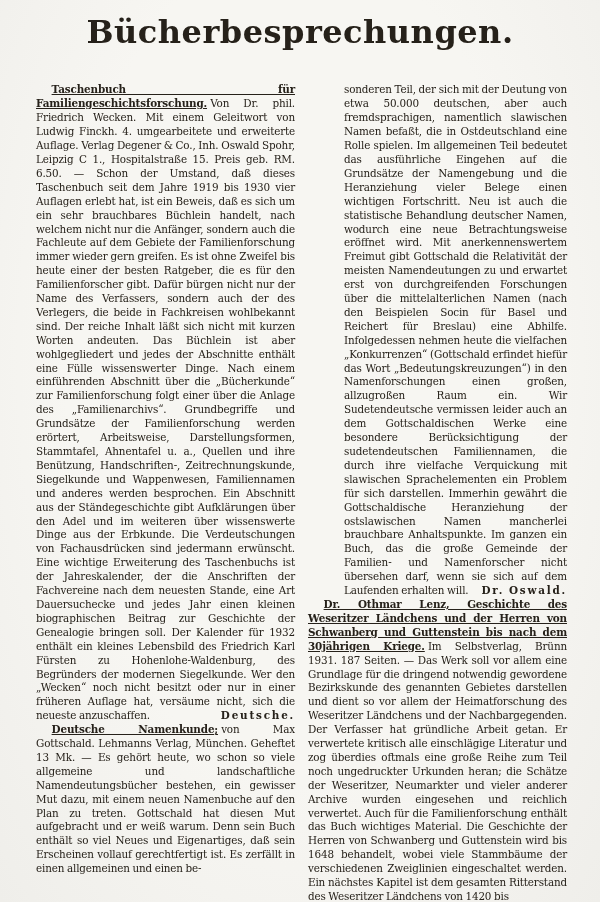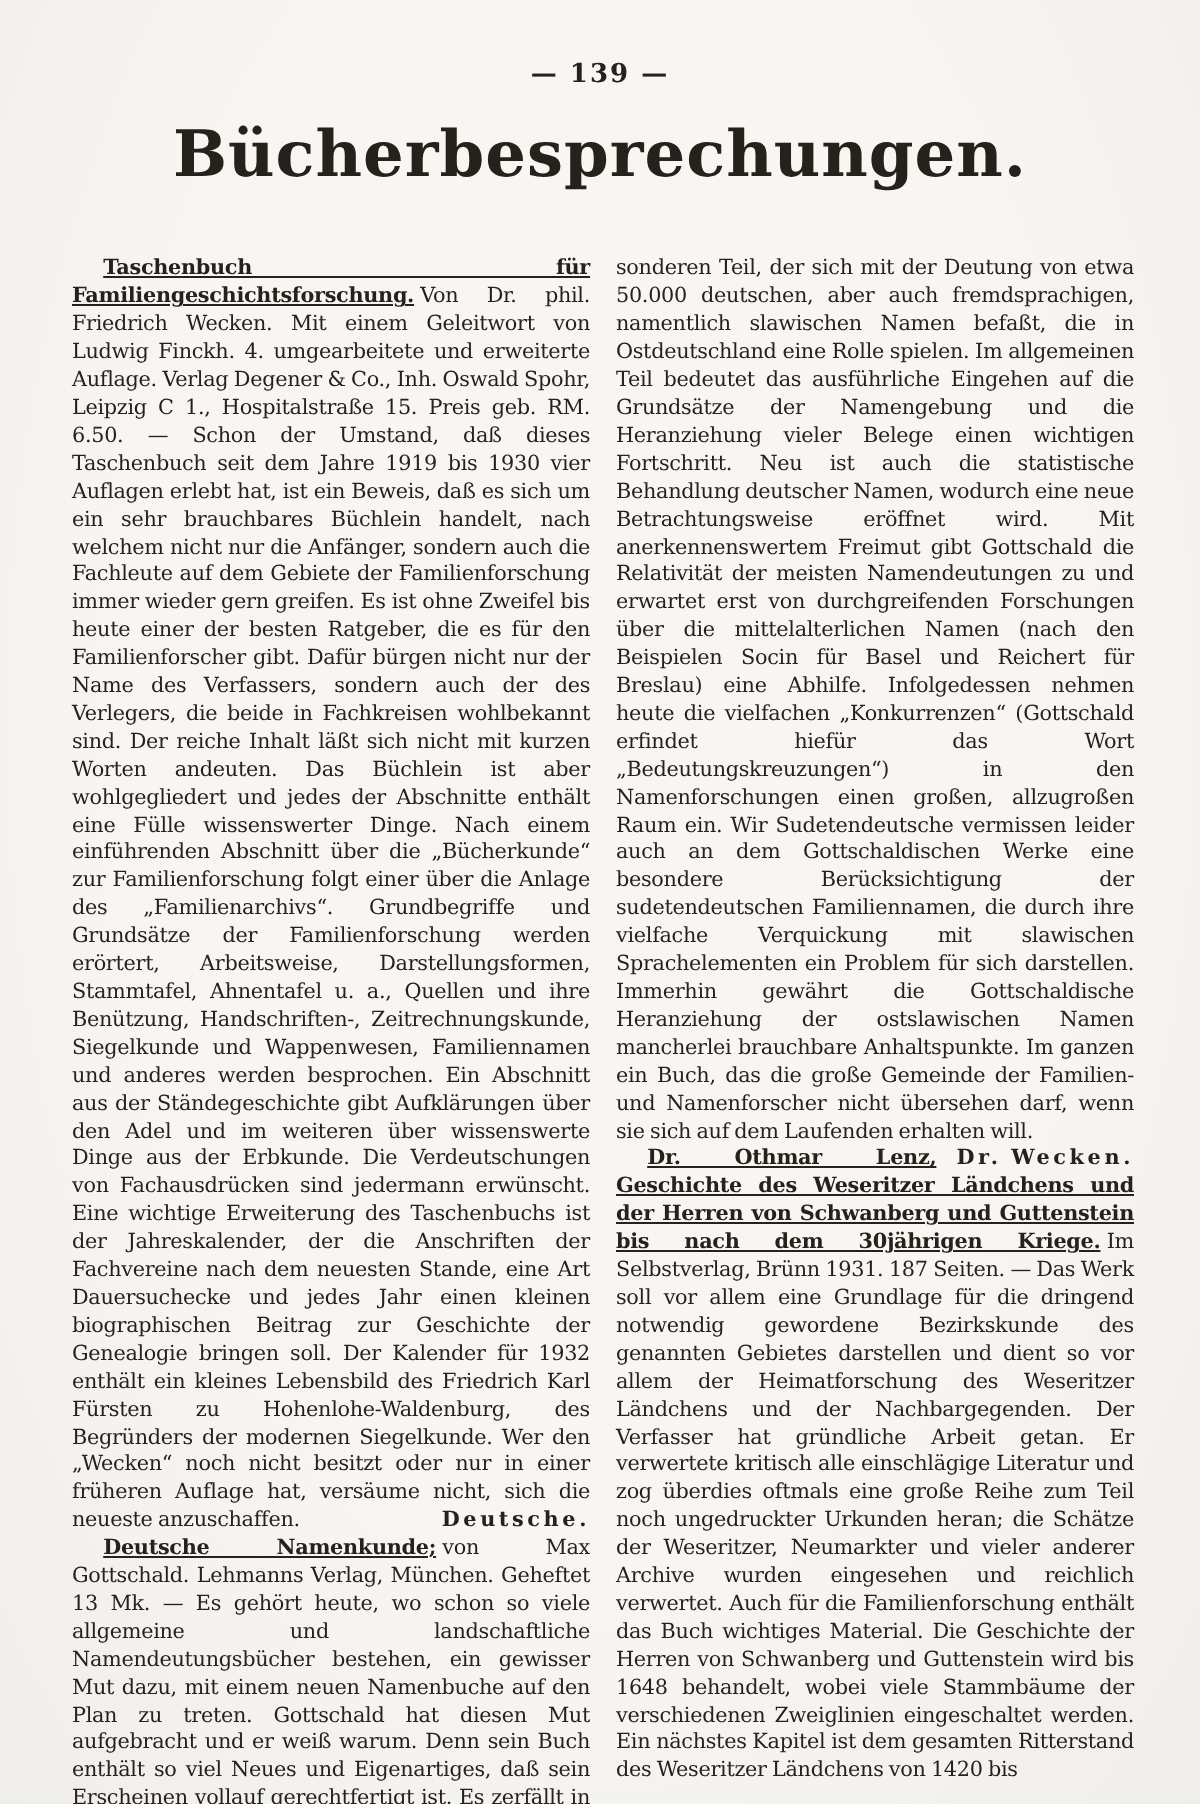--- a/index.html
+++ b/index.html
@@ -41,41 +41,40 @@
     line-height: 13.9px;
     letter-spacing: -0.15px;
     word-spacing: -0.5px;
     hyphens: auto;
     -webkit-hyphens: auto;
   }
   .para {
     margin: 0;
     text-indent: 1.5em;
   }
-  .para.cont { text-indent: 0; }
+  .para.cont { text-indent: 0; margin-left: 36px; }
   .lead {
     font-weight: bold;
     margin-right: 0.3em;
     text-decoration: underline;
   }
   .lead:empty { display: none; margin: 0; }
   .sig {
     float: right;
     font-weight: bold;
     letter-spacing: 1.8px;
     padding-left: 10px;
   }
   .sig:empty { display: none; }
 </style>
 </head>
 <body>
 
 <div class="page">
 
-  <div class="page-number">— 139 —</div>
 
   <h1 class="page-title">Bücherbesprechungen.</h1>
 
   <div class="columns">
 
     <div class="col">
 
       <p class="para">
         <span class="lead">Taschenbuch für Familiengeschichtsforschung.</span><span>Von Dr. phil. Friedrich Wecken. Mit einem Geleitwort von Ludwig Finckh. 4. umgearbeitete und erweiterte Auflage. Verlag Degener &amp; Co., Inh. Oswald Spohr, Leipzig C 1., Hospitalstraße 15. Preis geb. RM. 6.50. — Schon der Umstand, daß dieses Taschenbuch seit dem Jahre 1919 bis 1930 vier Auflagen erlebt hat, ist ein Beweis, daß es sich um ein sehr brauchbares Büchlein handelt, nach welchem nicht nur die Anfänger, sondern auch die Fachleute auf dem Gebiete der Familienforschung immer wieder gern greifen. Es ist ohne Zweifel bis heute einer der besten Ratgeber, die es für den Familienforscher gibt. Dafür bürgen nicht nur der Name des Verfassers, sondern auch der des Verlegers, die beide in Fachkreisen wohlbekannt sind. Der reiche Inhalt läßt sich nicht mit kurzen Worten andeuten. Das Büchlein ist aber wohlgegliedert und jedes der Abschnitte enthält eine Fülle wissenswerter Dinge. Nach einem einführenden Abschnitt über die „Bücherkunde“ zur Familienforschung folgt einer über die Anlage des „Familienarchivs“. Grundbegriffe und Grundsätze der Familienforschung werden erörtert, Arbeitsweise, Darstellungsformen, Stammtafel, Ahnentafel u. a., Quellen und ihre Benützung, Handschriften-, Zeitrechnungskunde, Siegelkunde und Wappenwesen, Familiennamen und anderes werden besprochen. Ein Abschnitt aus der Ständegeschichte gibt Aufklärungen über den Adel und im weiteren über wissenswerte Dinge aus der Erbkunde. Die Verdeutschungen von Fachausdrücken sind jedermann erwünscht. Eine wichtige Erweiterung des Taschenbuchs ist der Jahreskalender, der die Anschriften der Fachvereine nach dem neuesten Stande, eine Art Dauersuchecke und jedes Jahr einen kleinen biographischen Beitrag zur Geschichte der Genealogie bringen soll. Der Kalender für 1932 enthält ein kleines Lebensbild des Friedrich Karl Fürsten zu Hohenlohe-Waldenburg, des Begründers der modernen Siegelkunde. Wer den „Wecken“ noch nicht besitzt oder nur in einer früheren Auflage hat, versäume nicht, sich die neueste anzuschaffen.</span>
         <span class="sig">Deutsche.</span>
@@ -84,21 +83,21 @@
       <p class="para">
         <span class="lead">Deutsche Namenkunde;</span><span>von Max Gottschald. Lehmanns Verlag, München. Geheftet 13 Mk. — Es gehört heute, wo schon so viele allgemeine und landschaftliche Namendeutungsbücher bestehen, ein gewisser Mut dazu, mit einem neuen Namenbuche auf den Plan zu treten. Gottschald hat diesen Mut aufgebracht und er weiß warum. Denn sein Buch enthält so viel Neues und Eigenartiges, daß sein Erscheinen vollauf gerechtfertigt ist. Es zerfällt in einen allgemeinen und einen be-</span>
       </p>
 
     </div>
 
     <div class="col">
 
       <p class="para cont">
         <span>sonderen Teil, der sich mit der Deutung von etwa 50.000 deutschen, aber auch fremdsprachigen, namentlich slawischen Namen befaßt, die in Ostdeutschland eine Rolle spielen. Im allgemeinen Teil bedeutet das ausführliche Eingehen auf die Grundsätze der Namengebung und die Heranziehung vieler Belege einen wichtigen Fortschritt. Neu ist auch die statistische Behandlung deutscher Namen, wodurch eine neue Betrachtungsweise eröffnet wird. Mit anerkennenswertem Freimut gibt Gottschald die Relativität der meisten Namendeutungen zu und erwartet erst von durchgreifenden Forschungen über die mittelalterlichen Namen (nach den Beispielen Socin für Basel und Reichert für Breslau) eine Abhilfe. Infolgedessen nehmen heute die vielfachen „Konkurrenzen“ (Gottschald erfindet hiefür das Wort „Bedeutungskreuzungen“) in den Namenforschungen einen großen, allzugroßen Raum ein. Wir Sudetendeutsche vermissen leider auch an dem Gottschaldischen Werke eine besondere Berücksichtigung der sudetendeutschen Familiennamen, die durch ihre vielfache Verquickung mit slawischen Sprachelementen ein Problem für sich darstellen. Immerhin gewährt die Gottschaldische Heranziehung der ostslawischen Namen mancherlei brauchbare Anhaltspunkte. Im ganzen ein Buch, das die große Gemeinde der Familien- und Namenforscher nicht übersehen darf, wenn sie sich auf dem Laufenden erhalten will.</span>
-        <span class="sig">Dr. Wecken.</span>
+        <span class="sig">Dr. Oswald.</span>
       </p>
 
       <p class="para">
         <span class="lead">Dr. Othmar Lenz, Geschichte des Weseritzer Ländchens und der Herren von Schwanberg und Guttenstein bis nach dem 30jährigen Kriege.</span><span>Im Selbstverlag, Brünn 1931. 187 Seiten. — Das Werk soll vor allem eine Grundlage für die dringend notwendig gewordene Bezirkskunde des genannten Gebietes darstellen und dient so vor allem der Heimatforschung des Weseritzer Ländchens und der Nachbargegenden. Der Verfasser hat gründliche Arbeit getan. Er verwertete kritisch alle einschlägige Literatur und zog überdies oftmals eine große Reihe zum Teil noch ungedruckter Urkunden heran; die Schätze der Weseritzer, Neumarkter und vieler anderer Archive wurden eingesehen und reichlich verwertet. Auch für die Familienforschung enthält das Buch wichtiges Material. Die Geschichte der Herren von Schwanberg und Guttenstein wird bis 1648 behandelt, wobei viele Stammbäume der verschiedenen Zweiglinien eingeschaltet werden. Ein nächstes Kapitel ist dem gesamten Ritterstand des Weseritzer Ländchens von 1420 bis</span>
       </p>
 
     </div>
 
   </div>
 

